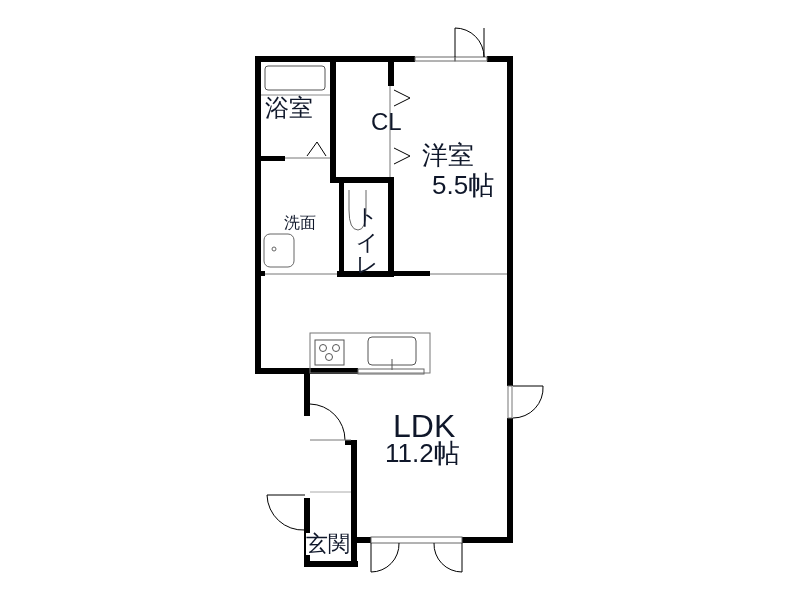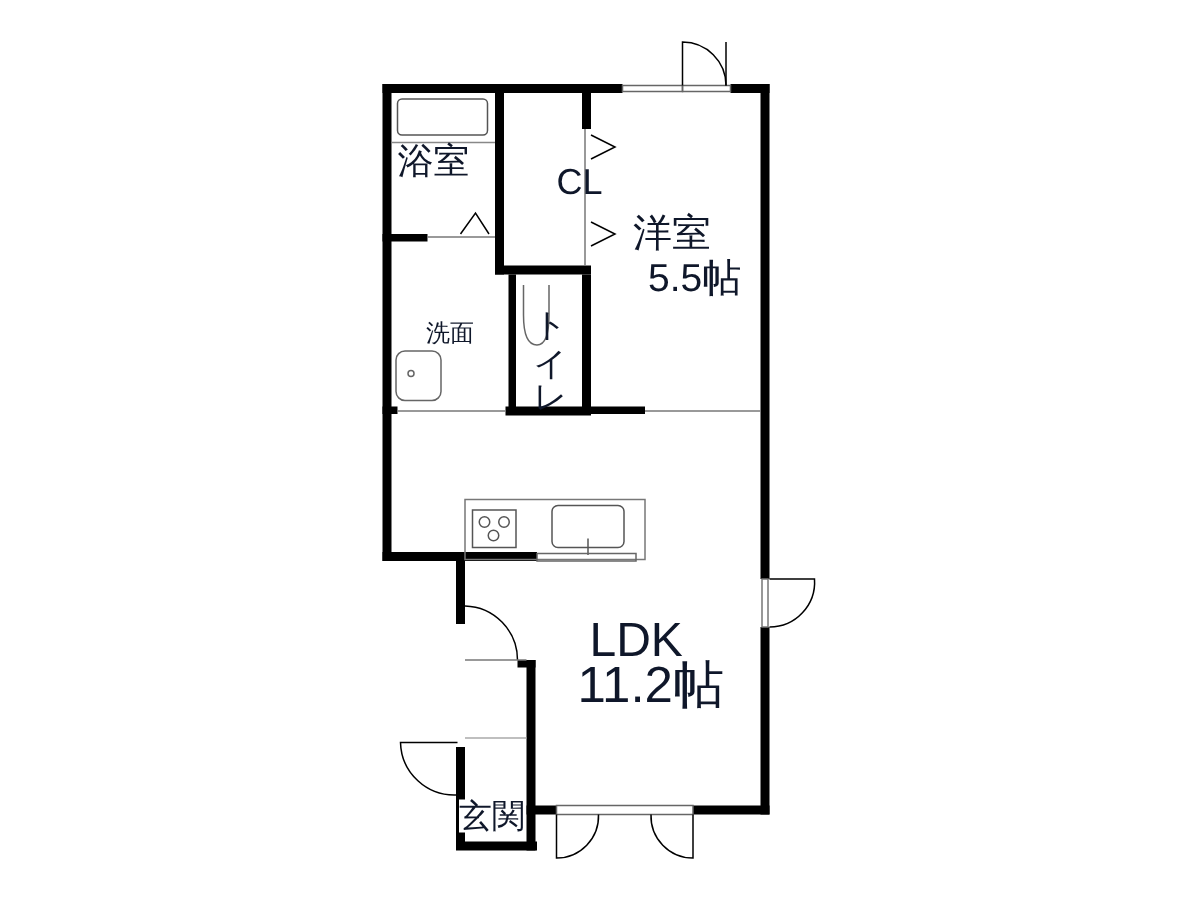--- a/index.html
+++ b/index.html
@@ -95,14 +95,14 @@
   </g>
 </svg>
 
 <div class="lbl" style="left:265px;top:96px;font-size:24px;">浴室</div>
 <div class="lbl" style="left:331px;top:110px;font-size:24px;margin-left:40px;">CL</div>
 <div class="lbl" style="left:422px;top:142px;font-size:26px;">洋室</div>
 <div class="lbl" style="left:432px;top:172px;font-size:26px;">5.5帖</div>
 <div class="lbl bg" style="left:272px;top:215px;font-size:16px;margin-left:12px;">洗面</div>
 <div class="lbl" style="left:356px;top:192px;font-size:22px;writing-mode:vertical-rl;">トイレ</div>
 <div class="lbl" style="left:393px;top:410px;font-size:32px;">LDK</div>
-<div class="lbl" style="left:385px;top:440px;font-size:34px;">11.2帖</div>
+<div class="lbl" style="left:385px;top:440px;font-size:26px;">11.2帖</div>
 <div class="lbl bg" style="left:306px;top:517px;font-size:22px;margin-top:16px;">玄関</div>
 
 </body></html>

